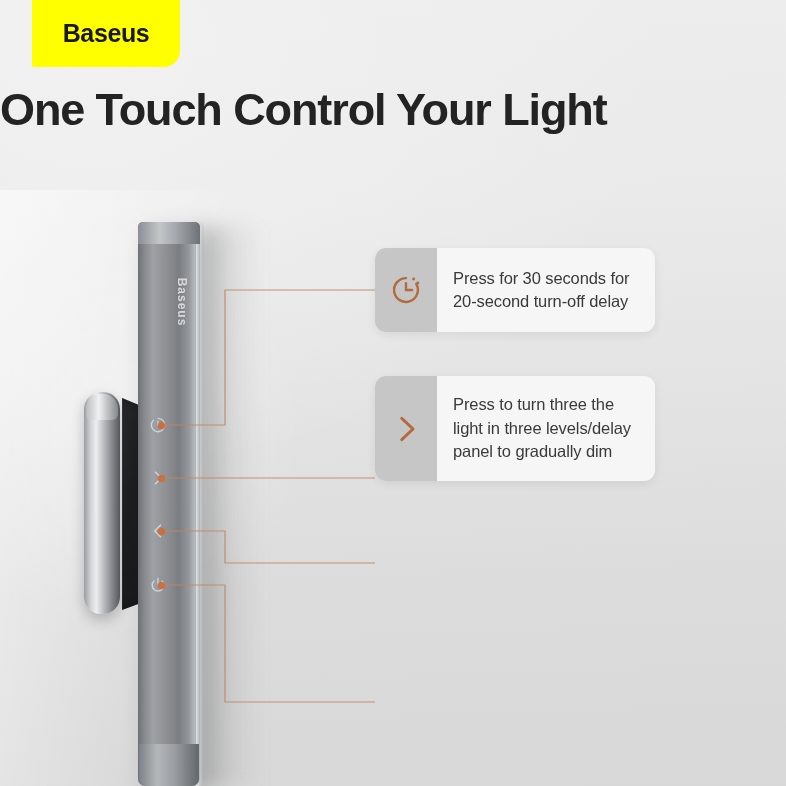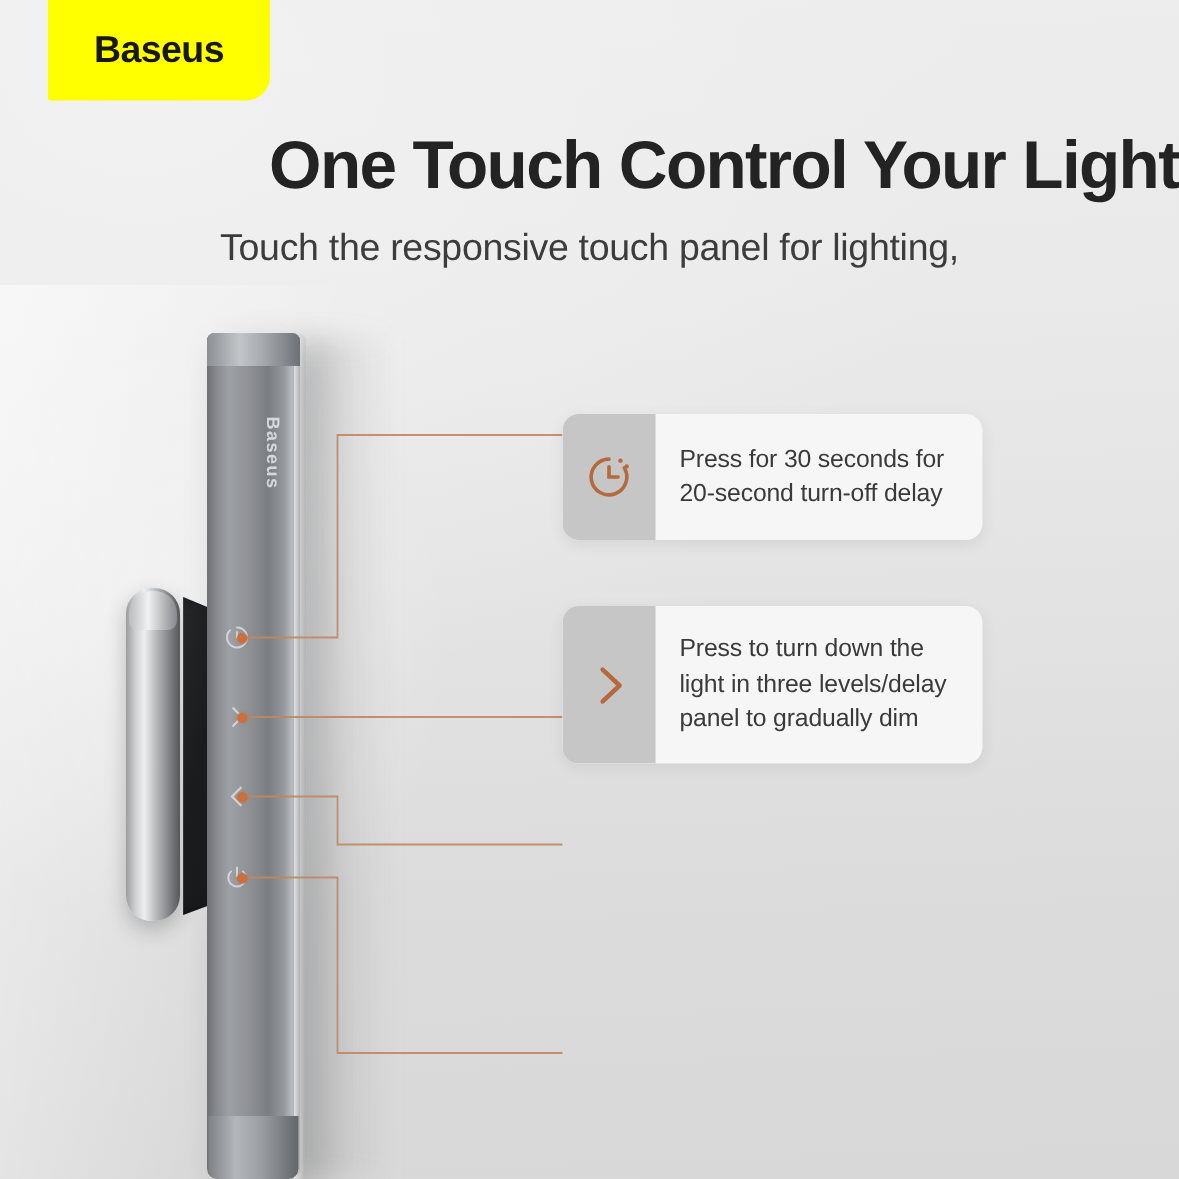--- a/index.html
+++ b/index.html
@@ -28,21 +28,21 @@
     background:#ffff00;border-bottom-right-radius:16px;border-bottom-left-radius:2px;
     display:flex;align-items:center;justify-content:center;
   }
   .brand-text{
     font-size:25px;font-weight:bold;color:#181818;letter-spacing:-.4px;
     font-family:"Liberation Sans","DejaVu Sans",sans-serif;
   }
 
   
   .headline{
-    position:absolute;left:0;top:84px;width:786px;text-align:right;
+    position:absolute;left:0;top:84px;width:786px;text-align:left;
     font-size:45px;font-weight:bold;color:#232323;letter-spacing:-1.1px;
     white-space:nowrap;
   }
   .subline{
     position:absolute;left:0;top:148px;width:786px;text-align:center;
     font-size:25px;color:#3c3c3c;line-height:34px;font-weight:normal;
   }
   .subline div{letter-spacing:-.2px;}
 
   
@@ -112,21 +112,21 @@
   }
 
   
   .lines{position:absolute;left:0;top:0;width:786px;height:786px;pointer-events:none;}
 
   
   .card{
     position:absolute;left:375px;width:280px;
     background:#f6f6f6;border-radius:11px;
     box-shadow:0 3px 10px rgba(0,0,0,.07);
-    display:flex;overflow:hidden;margin-top:28px;
+    display:flex;overflow:hidden;
   }
   .card-ico{
     width:62px;flex:0 0 62px;background:#c6c6c6;
     display:flex;align-items:center;justify-content:center;
   }
   .card-ico svg{display:block;}
   .card-body{
     flex:1;display:flex;align-items:center;
     padding:0 14px 0 16px;
   }
@@ -141,21 +141,20 @@
 <div id="page">
 
   <div class="wall-shade"></div>
 
   <div class="brand">
     <span class="brand-text">Baseus</span>
   </div>
 
   <div class="headline">One Touch Control Your Light</div>
   <div class="subline">
-    <div>Touch the responsive touch panel for lighting,</div>
   </div>
 
   <div class="product">
     <div class="body-shadow"></div>
     <div class="bracket"></div>
     <div class="bracket-top"></div>
     <div class="diffuser"></div>
     <div class="body-main"></div>
     <div class="body-edge"></div>
     <div class="body-top-cap"></div>
@@ -222,21 +221,21 @@
   </div>
 
   <div class="card" style="top:376px;height:105px">
     <div class="card-ico">
       <svg width="34" height="34" viewBox="0 0 24 24" fill="none" stroke="#b46a3c" stroke-width="2.1" stroke-linecap="round" stroke-linejoin="round">
         <polyline points="9,4.5 17,12 9,19.5"></polyline>
       </svg>
     </div>
     <div class="card-body">
       <div class="card-text">
-        <div>Press to turn down the</div>
+        <div>Press to turn three the</div>
         <div>light in three levels/delay</div>
         <div>panel to gradually dim</div>
       </div>
     </div>
   </div>
 
 
 
 </div>
 

